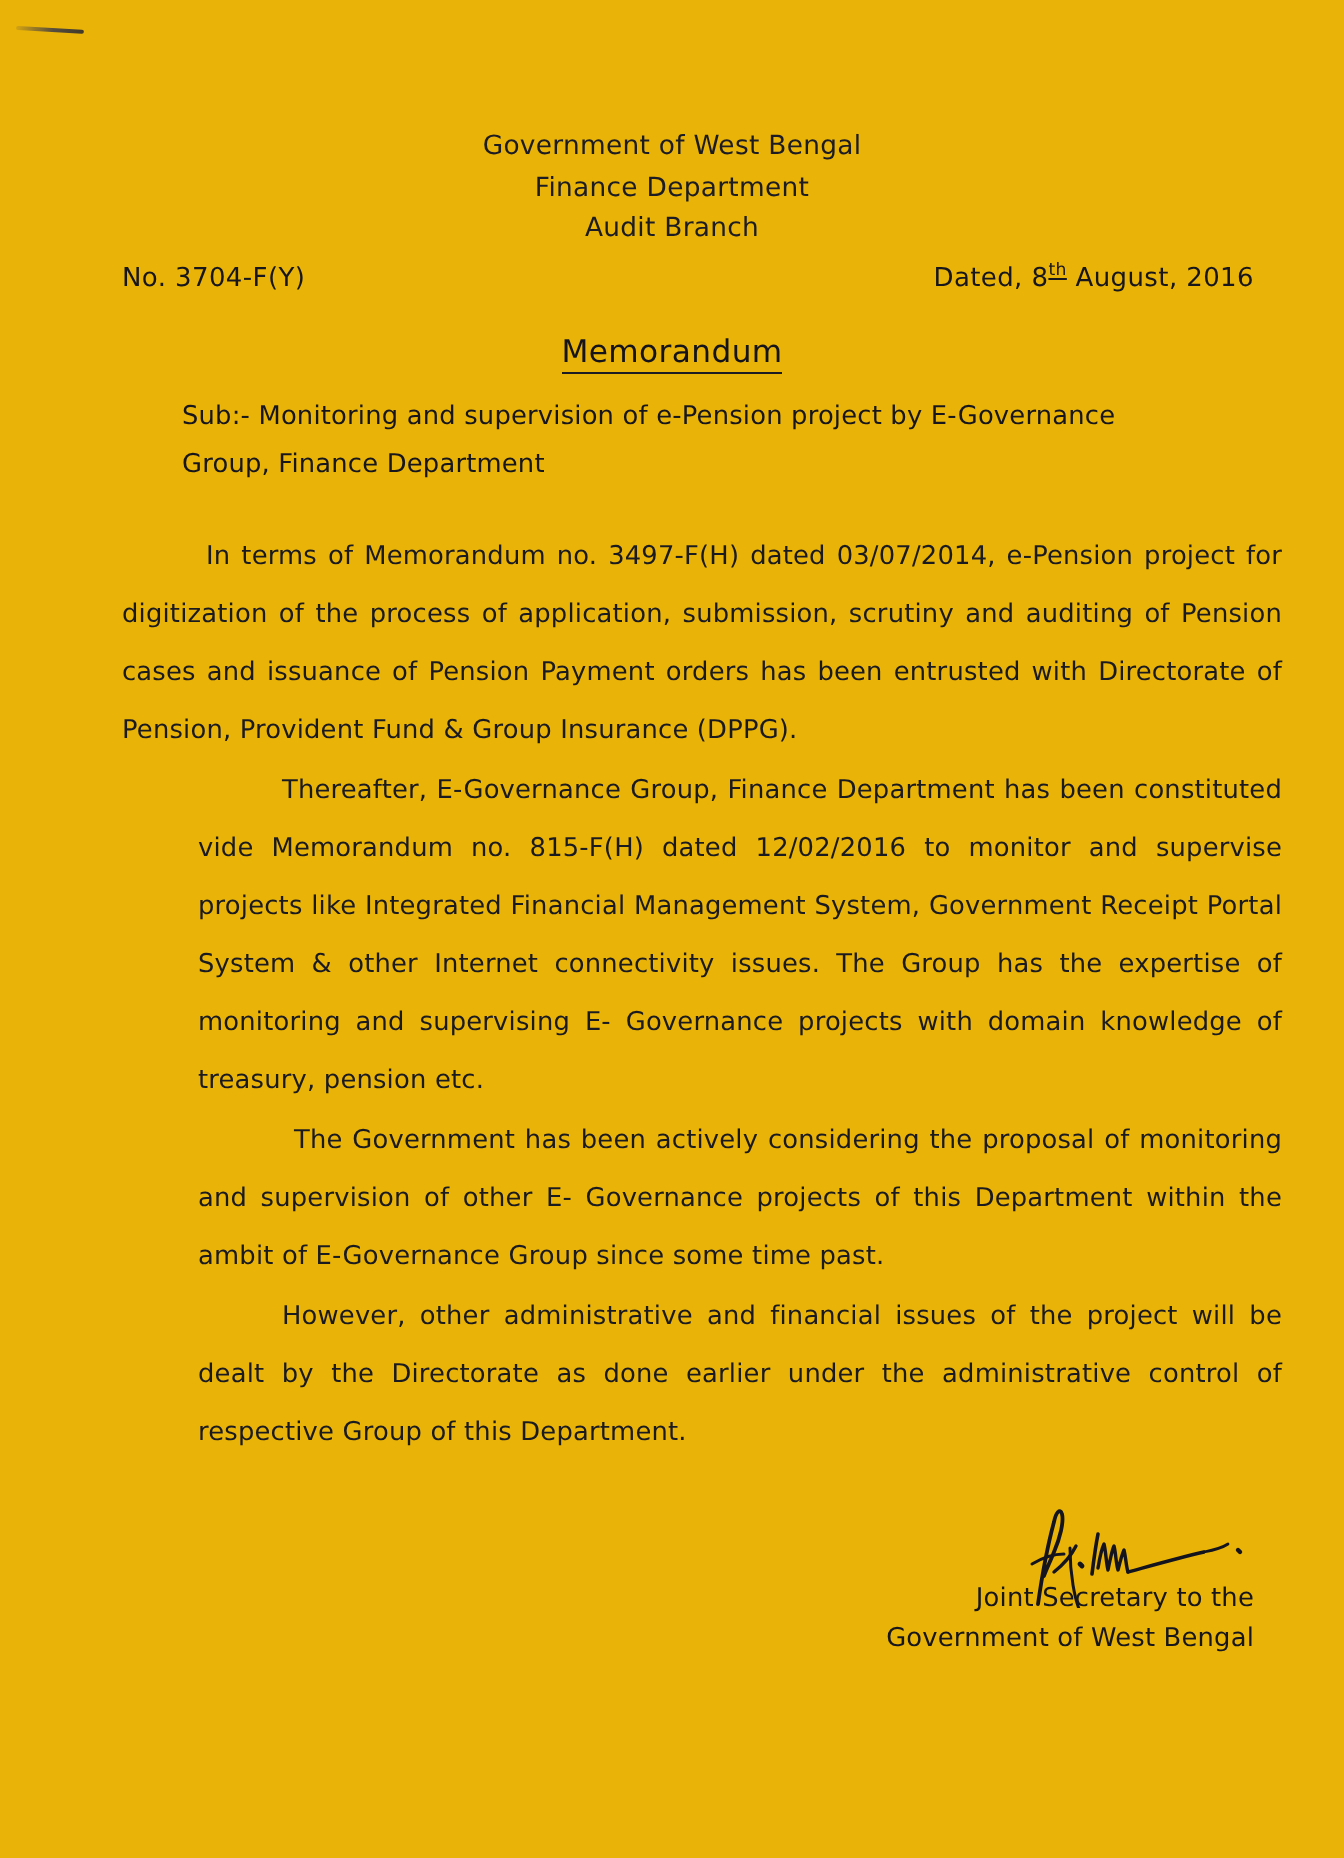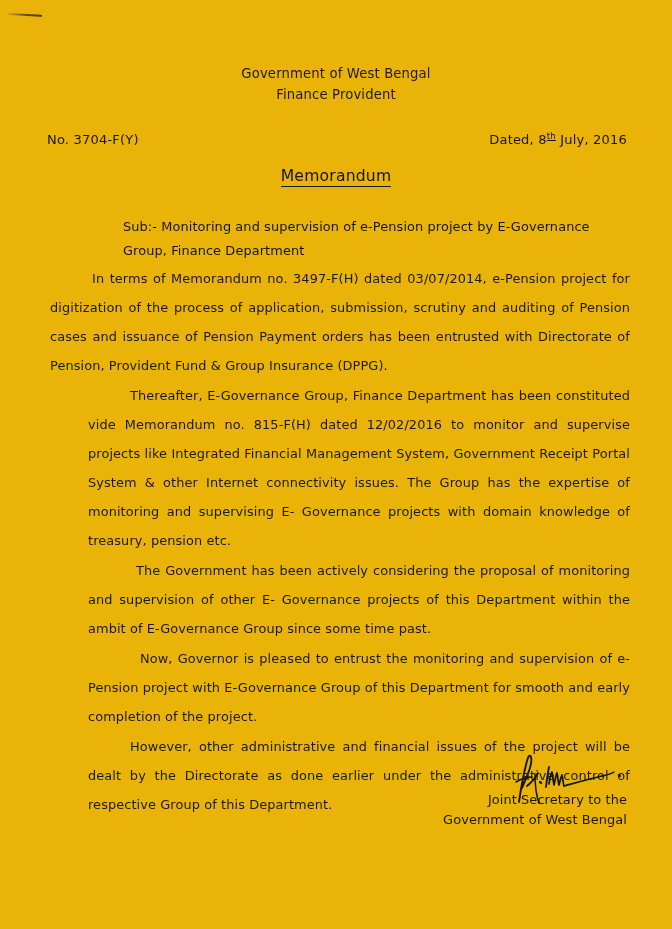--- a/index.html
+++ b/index.html
@@ -53,21 +53,21 @@
   
   .refrow {
     position: absolute;
     left: 47px;
     top: 132px;
     width: 580px;
     height: 20px;
   }
   .refrow .refno {
     position: absolute;
-    left: 0;
+    left: 14px;
     top: 0;
     font-size: 13px;
     letter-spacing: 0.2px;
     white-space: nowrap;
   }
   .refrow .refdate {
     position: absolute;
     right: 0;
     top: 0;
     font-size: 13px;
@@ -94,33 +94,32 @@
     letter-spacing: 0.2px;
     border-bottom: 1.3px solid #1c1c24;
     padding-bottom: 1px;
     color: #14141a;
   }
 
   
   .subject {
     position: absolute;
     left: 91px;
-    top: 215px;
+    top: 197px;
     width: 509px;
     font-size: 12.9px;
     line-height: 24px;
     letter-spacing: 0.1px;
     text-align: left;
-    margin-left: 32px;
   }
 
   
   .body-block {
     position: absolute;
-    left: 50px;
+    left: 61px;
     top: 264px;
     width: 580px;
   }
   .body-block p {
     margin: 0 0 0 0;
     font-size: 12.9px;
     line-height: 29px;
     text-align: justify;
     text-justify: inter-word;
     letter-spacing: 0.1px;
@@ -162,39 +161,39 @@
 </style>
 </head>
 <body>
 
 <div id="page">
 
   <div class="scan-streak"></div>
 
   <div class="letterhead">
     <div class="lh-line">Government of West Bengal</div>
-    <div class="lh-line">Finance Provident</div>
+    <div class="lh-line">Finance Department</div>
+    <div class="lh-line">Audit Branch</div>
   </div>
 
   <div class="refrow">
     <div class="refno">No.  3704-F(Y)</div>
-    <div class="refdate"><span>Dated, 8</span><sup>th</sup><span> July, 2016</span></div>
+    <div class="refdate"><span>Dated, 8</span><sup>th</sup><span> August, 2016</span></div>
   </div>
 
   <div class="doc-title">
     <span>Memorandum</span>
   </div>
 
   <div class="subject">Sub:- Monitoring and supervision of e-Pension project by E-Governance Group, Finance Department</div>
 
   <div class="body-block">
     <p class="ind-a">In terms of Memorandum no. 3497-F(H) dated 03/07/2014, e-Pension project for digitization of the process of application, submission, scrutiny and auditing of Pension cases and issuance of Pension Payment orders has been entrusted with Directorate of Pension, Provident Fund &amp; Group Insurance (DPPG).</p>
     <p class="ind-a gap">Thereafter, E-Governance Group, Finance Department has been constituted vide Memorandum no. 815-F(H) dated 12/02/2016 to monitor and supervise projects like Integrated Financial Management System, Government Receipt Portal System &amp; other Internet connectivity issues. The Group has the expertise of monitoring and supervising E- Governance projects with domain knowledge of treasury, pension etc.</p>
     <p class="ind-b gap">The Government has been actively considering the proposal of monitoring and supervision of other E- Governance projects of this Department within the ambit of E-Governance Group since some time past.</p>
-    <p class="ind-c gap">Now, Governor is pleased to entrust the monitoring and supervision of e-Pension project with E-Governance Group of this Department for smooth and early completion of the project.</p>
     <p class="ind-a gap">However, other administrative and financial issues of the project will be dealt by the Directorate as done earlier under the administrative control of respective Group of this Department.</p>
   </div>
 
   <div class="sig-wrap">
     <svg class="sig-ink" viewBox="0 0 122 52">
       <g fill="none" stroke="#14141e" stroke-linecap="round" stroke-linejoin="round">
         <path d="M14,50 C16,36 19,20 22,9 C23,4 25,2 26,5 C27,9 25,17 22,24 C20,29 18,33 17,36" stroke-width="1.9"></path>
         <path d="M11,30 C16,27 22,25 27,25" stroke-width="1.5"></path>
         <path d="M22,34 C27,30 31,25 33,21" stroke-width="1.7"></path>
         <path d="M35,30 L36,31" stroke-width="2.4"></path>

